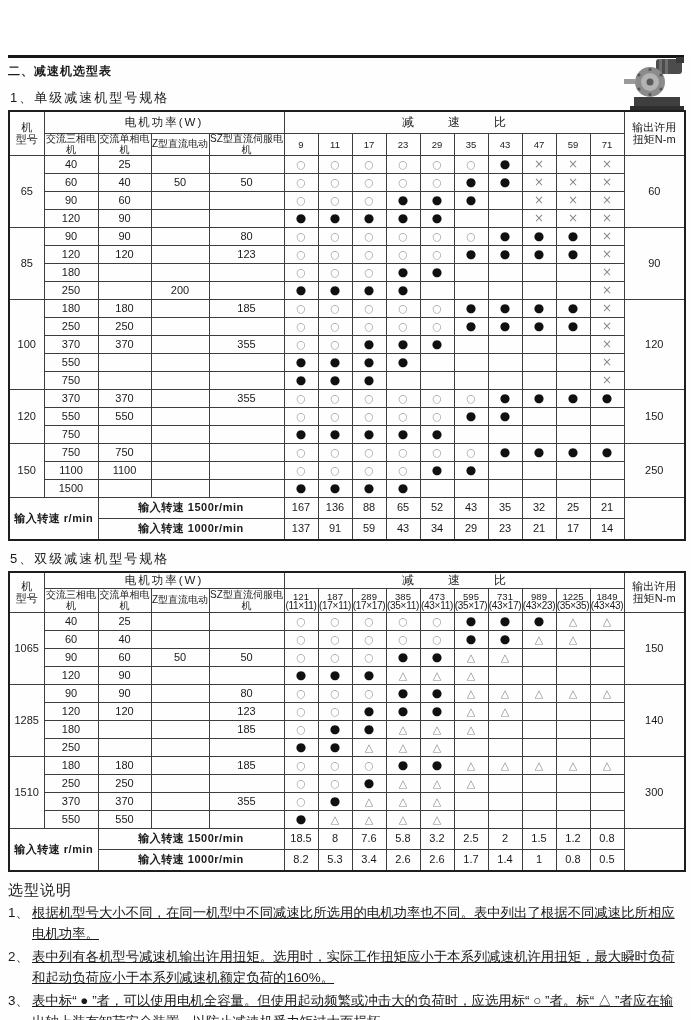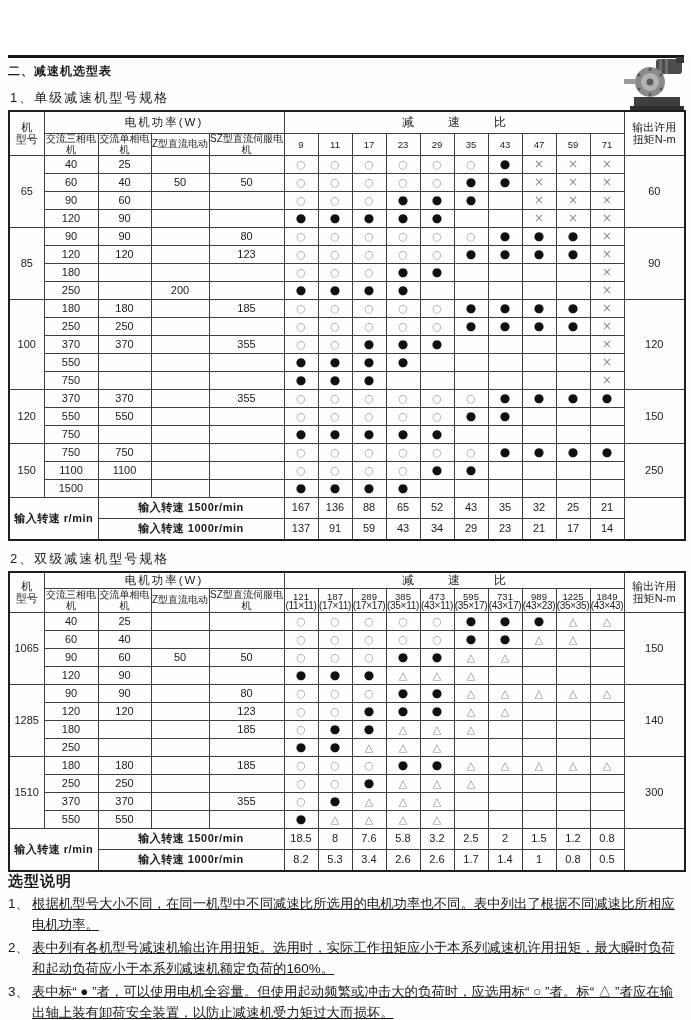--- a/index.html
+++ b/index.html
@@ -27,21 +27,21 @@
   .sym-f{color:#101010;font-size:12px;}
   .sym-o{color:#9e9e9e;font-size:11px;}
   .sym-x{color:#8a8a8a;font-size:12px;}
   .sym-t{color:#8a8a8a;font-size:11px;}
   .t1 .hrow1 td{height:21px;}
   .t1 .hrow2 td{height:21px;}
   .t2 .hrow1 td{height:15px;}
   .t2 .hrow2 td{height:23px;}
   .drow td{height:17px;}
   .frow td{height:20px;}
-  .notes-title{margin:0 0 2px 8px;font-size:15px;font-weight:bold;letter-spacing:1px;}
+  .notes-title{margin:9px 0 2px 8px;font-size:15px;font-weight:normal;letter-spacing:1px;}
   .note{display:flex;margin:1px 6px 0 8px;font-size:13.4px;line-height:1.6;}
   .note-num{flex:0 0 24px;}
   .note-text{flex:1;text-decoration:underline;}
 </style>
 </head>
 <body>
 
 <div class="page">
 
   <svg class="photo" viewBox="0 0 70 54" xmlns="http://www.w3.org/2000/svg">
@@ -473,21 +473,21 @@
           <td class="c-num">34</td>
           <td class="c-num">29</td>
           <td class="c-num">23</td>
           <td class="c-num">21</td>
           <td class="c-num">17</td>
           <td class="c-num">14</td>
         </tr>
       </tbody>
     </table>
 
-  <div class="sec-title">2、双级减速机型号规格</div>
+  <div class="sec-title">5、双级减速机型号规格</div>
 
   <table class="sel t2" id="table2">
       <colgroup>
         <col style="width: 35px;">
         <col style="width: 54px;">
         <col style="width: 53px;">
         <col style="width: 58px;">
         <col style="width: 75px;">
         <col style="width: 34px;">
         <col style="width: 34px;">

